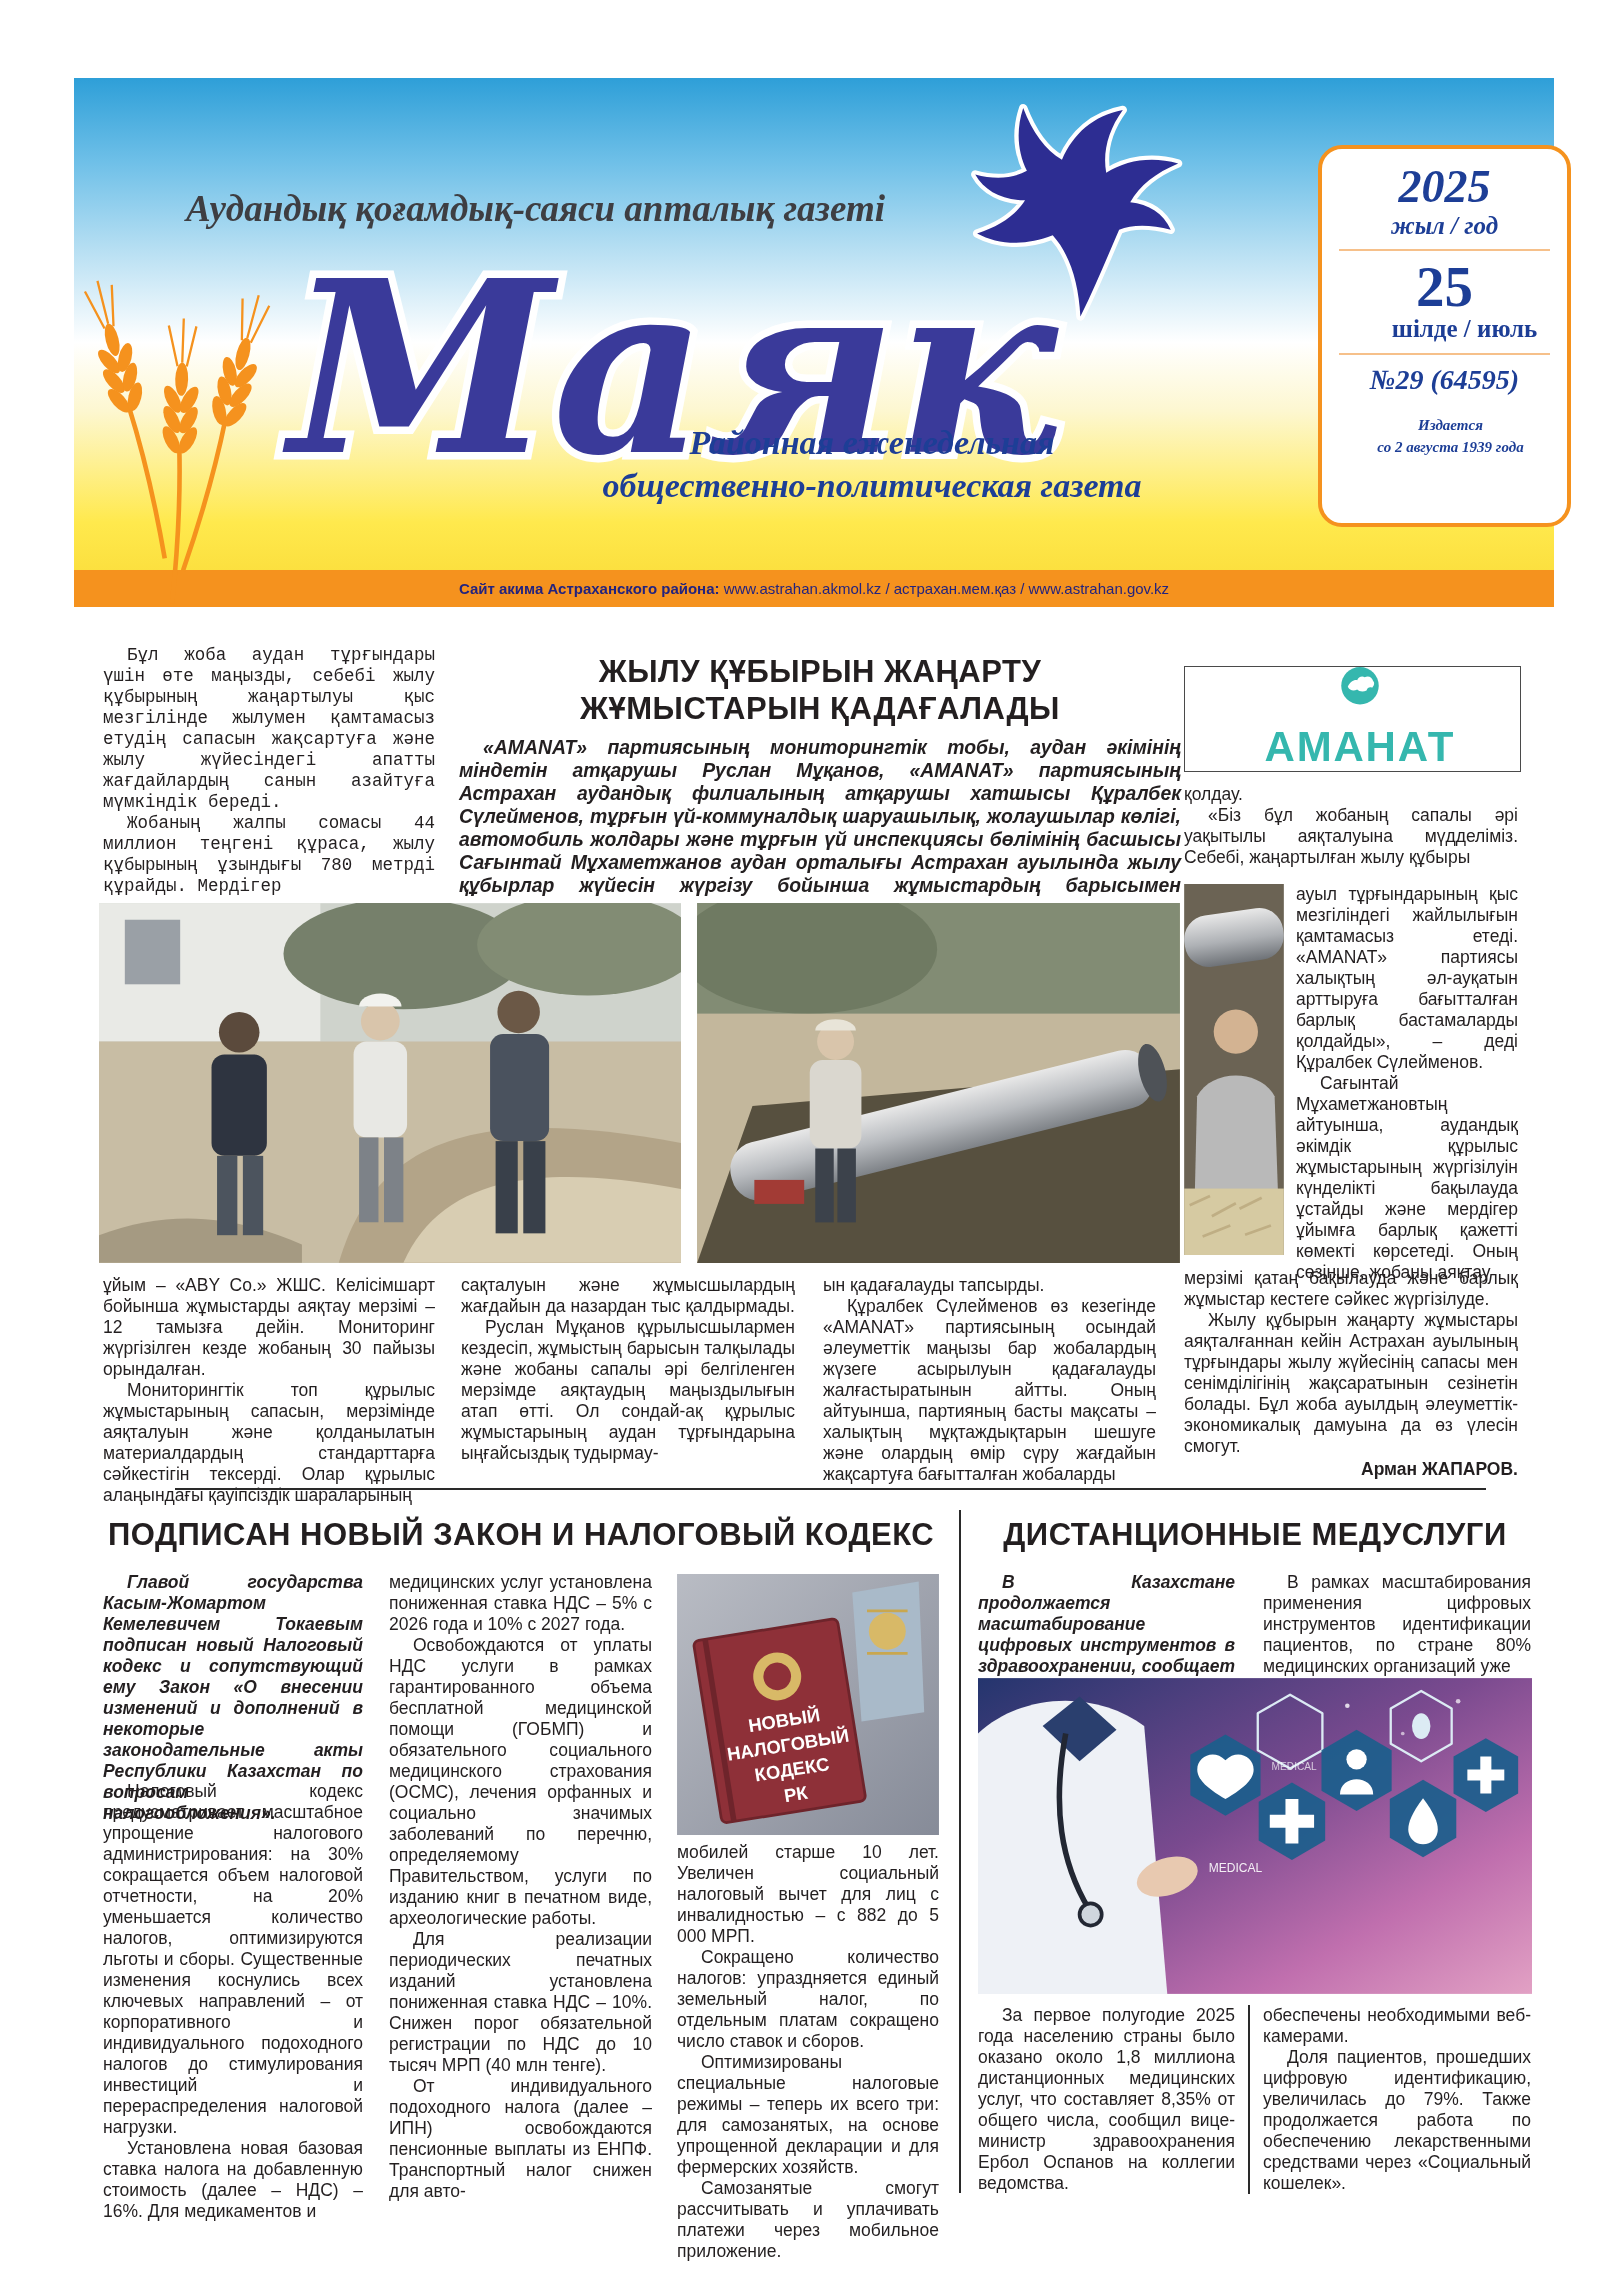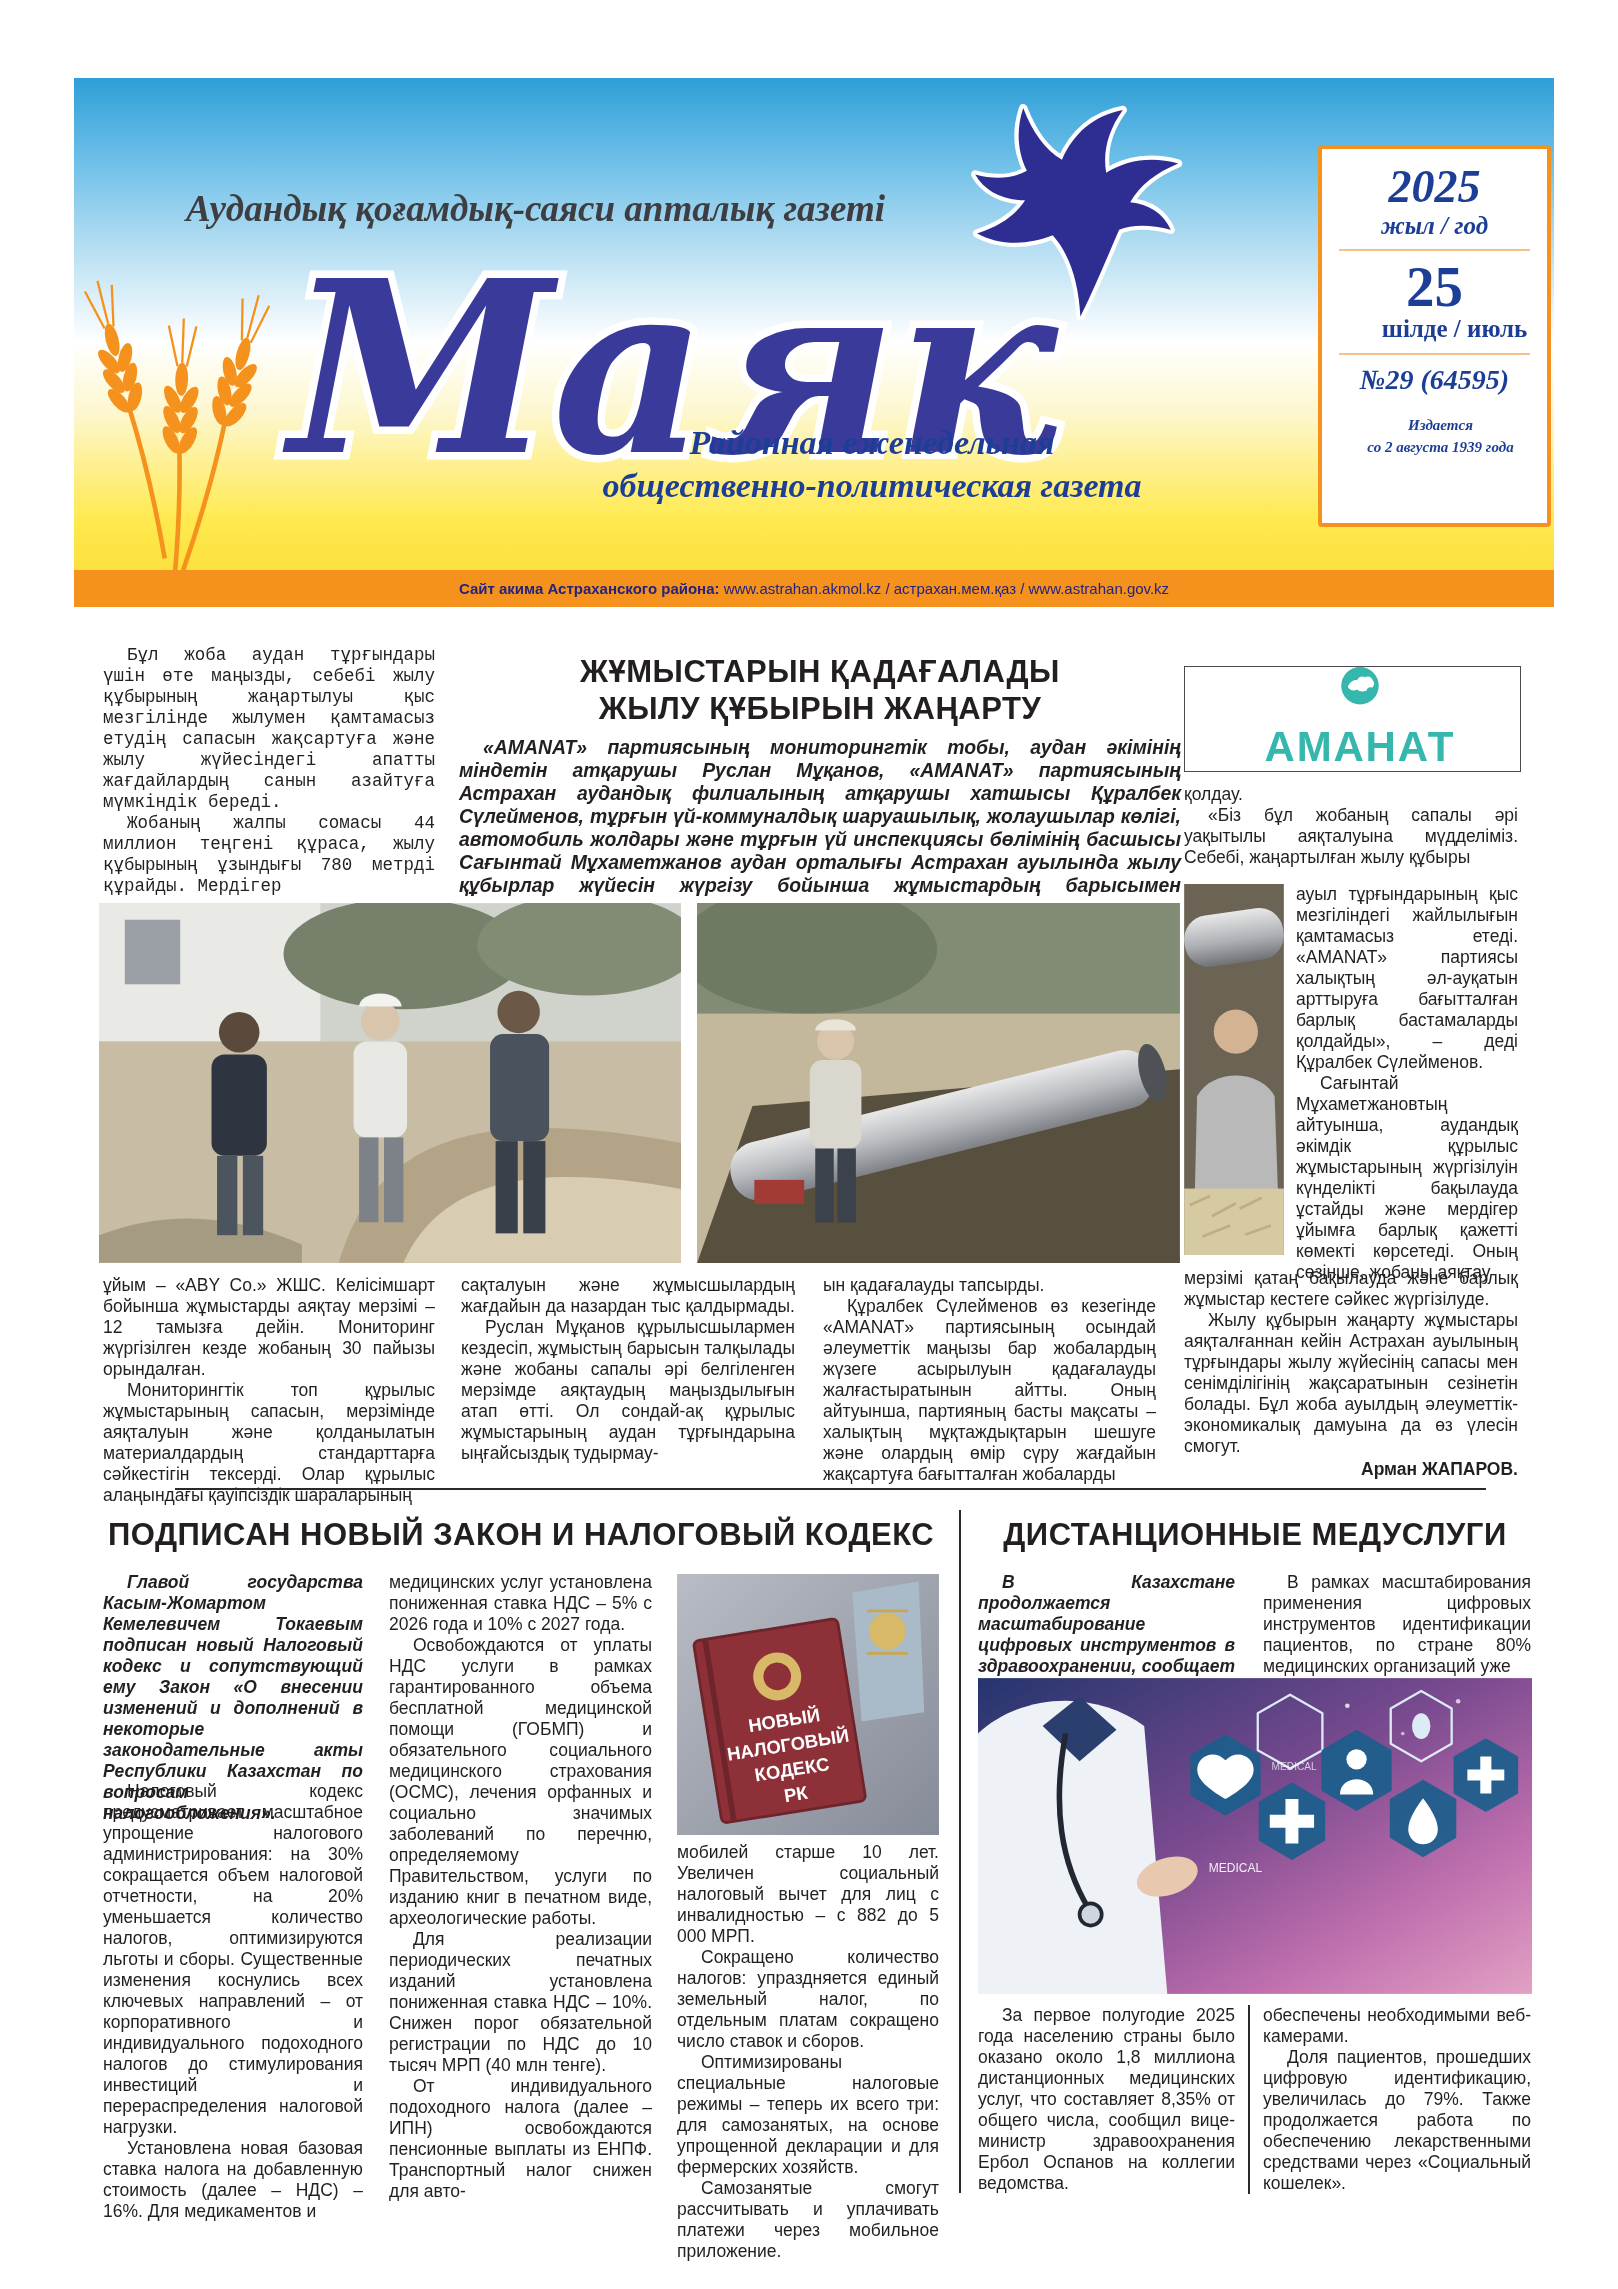--- a/index.html
+++ b/index.html
@@ -10,22 +10,22 @@
   
   .masthead{left:74px;top:78px;width:1480px;height:529px;
     background:linear-gradient(180deg,#2e9fd8 0%,#6fc0e8 16%,#b9e0f3 33%,#ffffff 50%,#fdf7d0 63%,#ffe94d 84%,#f9d934 100%);}
   .tagline{left:46px;top:109px;width:831px;text-align:center;
     font-family:"Liberation Serif",serif;font-style:italic;font-weight:bold;
     font-size:37px;color:#3e3e42;}
   .logo-svg{left:138px;top:120px;}
   .subtitle{left:415px;top:343px;width:766px;text-align:center;
     font-family:"Liberation Serif",serif;font-style:italic;font-weight:bold;
     font-size:34px;line-height:43px;color:#1d3e96;}
-  .datebox{left:1244px;top:67px;width:233px;height:382px;background:#fff;
-    border:4.6px solid #f5921e;border-radius:4px;box-sizing:border-box;
+  .datebox{left:1244px;top:67px;width:253px;height:382px;background:#fff;
+    border:4.6px solid #f5921e;border-radius:24px;box-sizing:border-box;
     text-align:center;color:#1d3e96;font-family:"Liberation Serif",serif;}
   .db-year{font-size:46px;font-weight:bold;font-style:italic;margin-top:13px;line-height:50px;}
   .db-yearlabel{font-size:25px;font-weight:bold;font-style:italic;line-height:28px;}
   .db-divider{height:1.8px;background:#f6c08a;margin:9.2px 16.6px;}
   .db-day{font-size:57px;font-weight:bold;line-height:54px;}
   .db-month{font-size:25px;font-weight:bold;line-height:29.5px;padding-left:40px;}
   .db-issue{font-size:28px;font-weight:bold;font-style:italic;line-height:31px;}
   .db-founded{font-size:15px;font-weight:bold;font-style:italic;line-height:22px;margin-top:19px;padding-left:12px;}
   .sitebar{left:0;top:492px;width:1480px;height:37px;background:#f5921e;
     text-align:center;font-size:15px;line-height:37px;color:#23237e;}
@@ -102,22 +102,22 @@
         <ellipse cx="0" cy="-74" rx="7" ry="18"></ellipse>
         <path d="M-5 -88 L-16 -132 M0 -92 L0 -140 M5 -88 L14 -132" stroke="#f5921e" stroke-width="2.5" fill="none"></path>
       </g>
     </defs>
     <use href="#ear" transform="translate(55 160) rotate(-14)"></use>
     <use href="#ear" transform="translate(110 205) rotate(2)"></use>
     <use href="#ear" transform="translate(160 175) rotate(15)"></use>
   </svg>
 
   <div class="abs headline" style="left:459px;top:653px;width:722px;">
+    <div>ЖЫЛУ ҚҰБЫРЫН ЖАҢАРТУ</div>
     <div>ЖҰМЫСТАРЫН ҚАДАҒАЛАДЫ</div>
-    <div>ЖЫЛУ ҚҰБЫРЫН ЖАҢАРТУ</div>
   </div>
 
   <div class="abs lead" style="left:459px;top:736px;width:722px;">
     <p>«AMANAT» партиясының мониторингтік тобы, аудан әкімінің міндетін атқарушы Руслан Мұқанов, «AMANAT» партиясының Астрахан аудандық филиалының атқарушы хатшысы Құралбек Сүлейменов, тұрғын үй-коммуналдық шаруашылық, жолаушылар көлігі, автомобиль жолдары және тұрғын үй инспекциясы бөлімінің басшысы Сағынтай Мұхаметжанов аудан орталығы Астрахан ауылында жылу құбырлар жүйесін жүргізу бойынша жұмыстардың барысымен танысты.</p>
   </div>
 
   <div class="abs amanatbox">
     <svg width="74" height="74" viewBox="0 0 80 80">
       <circle cx="40" cy="40" r="40" fill="#35b7ae"></circle>
       <path fill="#ffffff" d="M14 42 C18 32 28 26 34 28 C36 22 44 18 50 22 C58 18 66 22 68 30 C72 34 70 40 66 44 C60 42 56 44 54 50 C46 54 38 52 34 48 C26 52 18 50 14 42 Z"></path>

